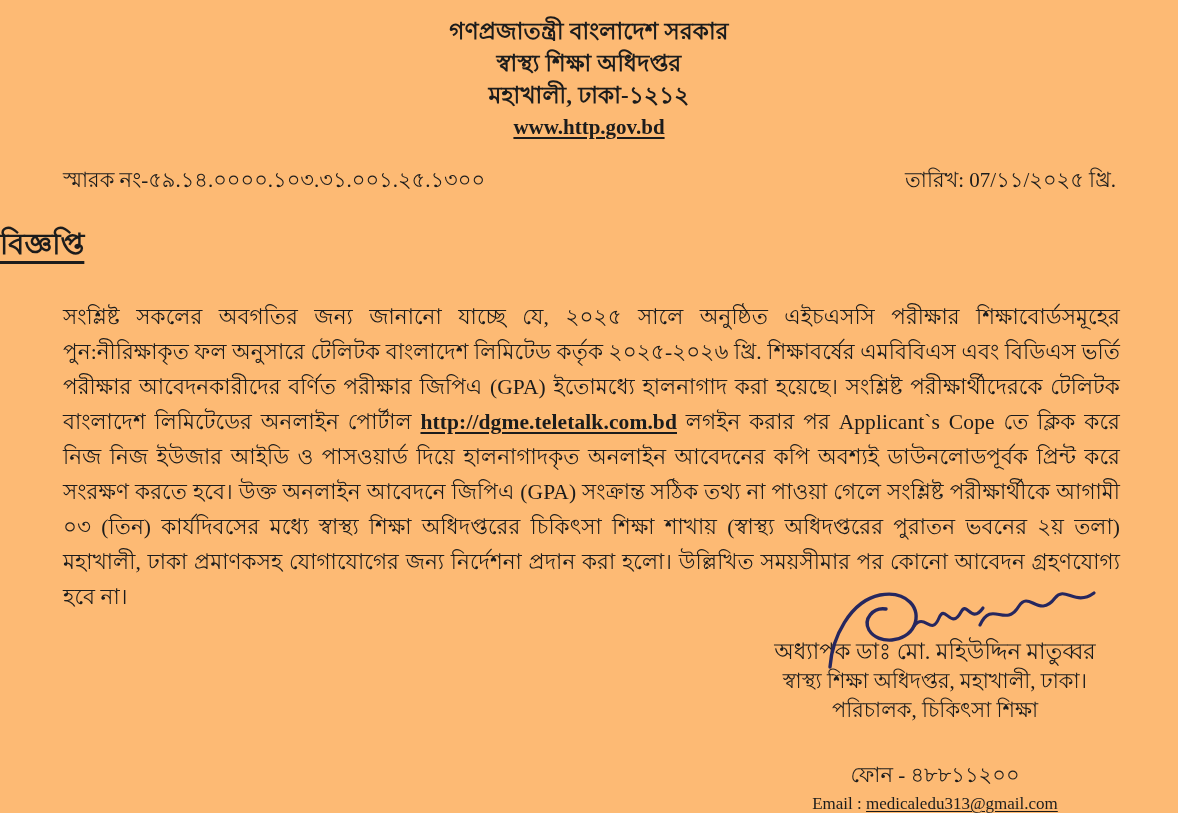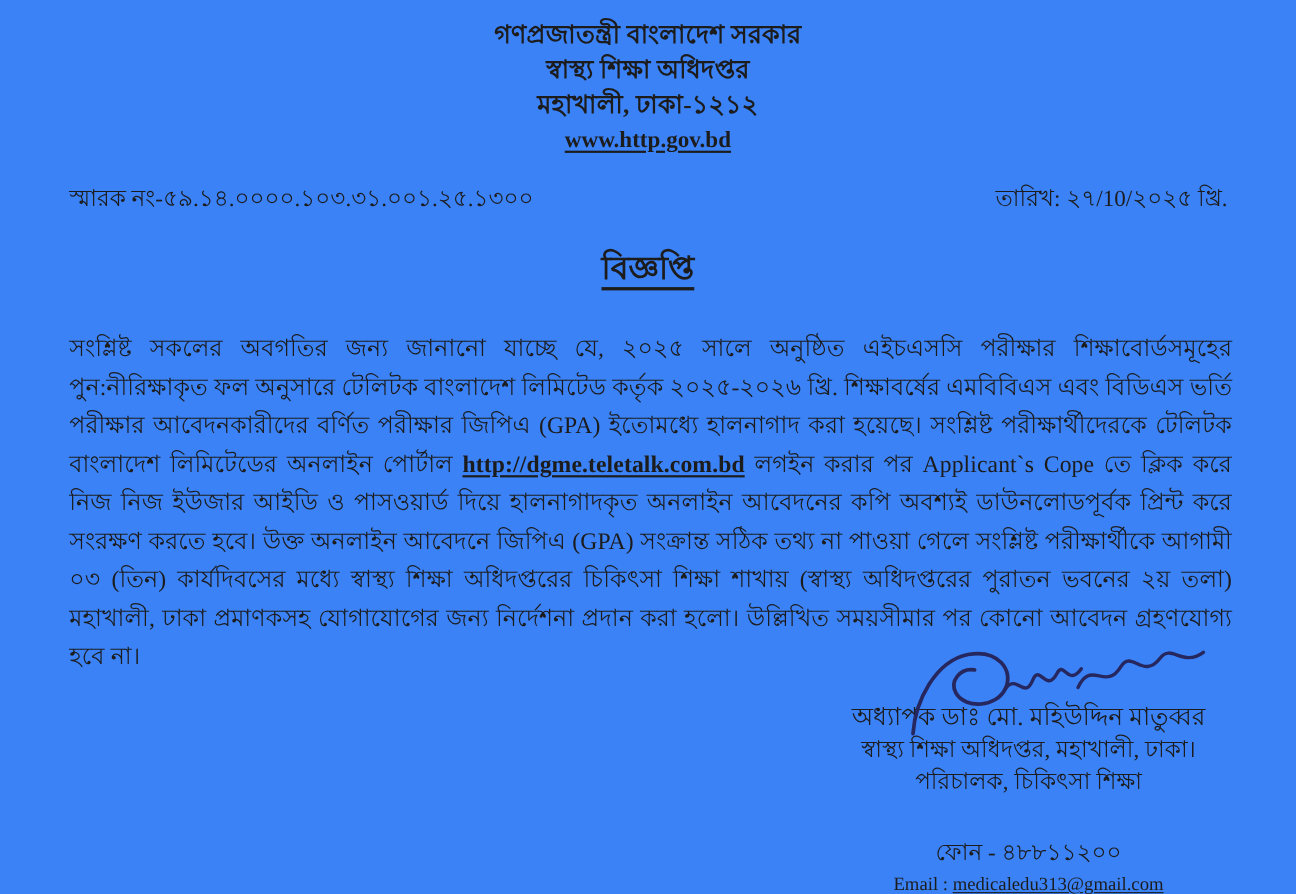--- a/index.html
+++ b/index.html
@@ -2,21 +2,21 @@
 <html><head>
 <meta charset="utf-8">
 <style>
   * { margin: 0; padding: 0; box-sizing: border-box; }
   html, body { background: #e8e8e8; }
   .page {
     position: relative;
     width: 1178px;
     height: 813px;
     margin: 0 auto;
-    background: #3b82f6;
+    background: #fdba74;
     color: #1c1c1c;
     font-family: "Liberation Serif", "DejaVu Serif", serif;
     overflow: hidden;
   }
   
   .letterhead { text-align: center; padding-top: 16px; }
   .lh-line {
     font-size: 23px;
     line-height: 32px;
     font-weight: bold;
@@ -39,21 +39,20 @@
     justify-content: space-between;
     align-items: baseline;
     padding: 0 62px 0 63px;
     margin-top: 24px;
     font-size: 21px;
     gap: 28px;
   }
   
   .title {
     margin-top: 22px;
-    text-align: center;
     font-size: 29px;
     font-weight: bold;
     text-decoration: underline;
     text-decoration-thickness: 2.5px;
     text-underline-offset: 7px;
   }
   
   .body {
     margin: 30px 58px 0 63px;
     font-size: 21.5px;
@@ -110,21 +109,21 @@
     <div class="lh-line">গণপ্রজাতন্ত্রী বাংলাদেশ সরকার</div>
     <div class="lh-line">স্বাস্থ্য শিক্ষা অধিদপ্তর</div>
     <div class="lh-line">মহাখালী, ঢাকা-১২১২</div>
     <div>
       <a class="website">www.http.gov.bd</a>
     </div>
   </header>
 
   <div class="meta-row">
     <span>স্মারক নং-৫৯.১৪.০০০০.১০৩.৩১.০০১.২৫.১৩০০</span>
-    <span>তারিখ: ২৭/10/২০২৫ খ্রি.</span>
+    <span>তারিখ: 07/১১/২০২৫ খ্রি.</span>
   </div>
 
   <h1 class="title">বিজ্ঞপ্তি</h1>
 
   <p class="body"><span>সংশ্লিষ্ট সকলের অবগতির জন্য জানানো যাচ্ছে যে, ২০২৫ সালে অনুষ্ঠিত এইচএসসি পরীক্ষার শিক্ষাবোর্ডসমূহের পুন:নীরিক্ষাকৃত ফল অনুসারে টেলিটক বাংলাদেশ লিমিটেড কর্তৃক ২০২৫-২০২৬ খ্রি. শিক্ষাবর্ষের এমবিবিএস এবং বিডিএস ভর্তি পরীক্ষার আবেদনকারীদের বর্ণিত পরীক্ষার জিপিএ (GPA) ইতোমধ্যে হালনাগাদ করা হয়েছে। সংশ্লিষ্ট পরীক্ষার্থীদেরকে টেলিটক বাংলাদেশ লিমিটেডের অনলাইন পোর্টাল </span><a class="portal-link">http://dgme.teletalk.com.bd</a><span> লগইন করার পর Applicant`s Cope তে ক্লিক করে নিজ নিজ ইউজার আইডি ও পাসওয়ার্ড দিয়ে হালনাগাদকৃত অনলাইন আবেদনের কপি অবশ্যই ডাউনলোডপূর্বক প্রিন্ট করে সংরক্ষণ করতে হবে। উক্ত অনলাইন আবেদনে জিপিএ (GPA) সংক্রান্ত সঠিক তথ্য না পাওয়া গেলে সংশ্লিষ্ট পরীক্ষার্থীকে আগামী ০৩ (তিন) কার্যদিবসের মধ্যে স্বাস্থ্য শিক্ষা অধিদপ্তরের চিকিৎসা শিক্ষা শাখায় (স্বাস্থ্য অধিদপ্তরের পুরাতন ভবনের ২য় তলা) মহাখালী, ঢাকা প্রমাণকসহ যোগাযোগের জন্য নির্দেশনা প্রদান করা হলো। উল্লিখিত সময়সীমার পর কোনো আবেদন গ্রহণযোগ্য হবে না।</span></p>
 
   <div class="sig-block">
     <svg class="sig-scribble-top" width="310" height="95" viewBox="0 0 310 95" aria-hidden="true">
       <path d="M18,84 C20,55 38,18 68,12 C95,7 110,26 102,43 C94,60 66,62 57,47 C51,36 61,24 74,26" fill="none" stroke="#26275f" stroke-width="3.4" stroke-linecap="round"></path>
       <path d="M102,43 C113,29 119,54 127,35 C133,20 139,48 149,29 C155,17 159,42 171,25" fill="none" stroke="#26275f" stroke-width="3.1" stroke-linecap="round"></path>

